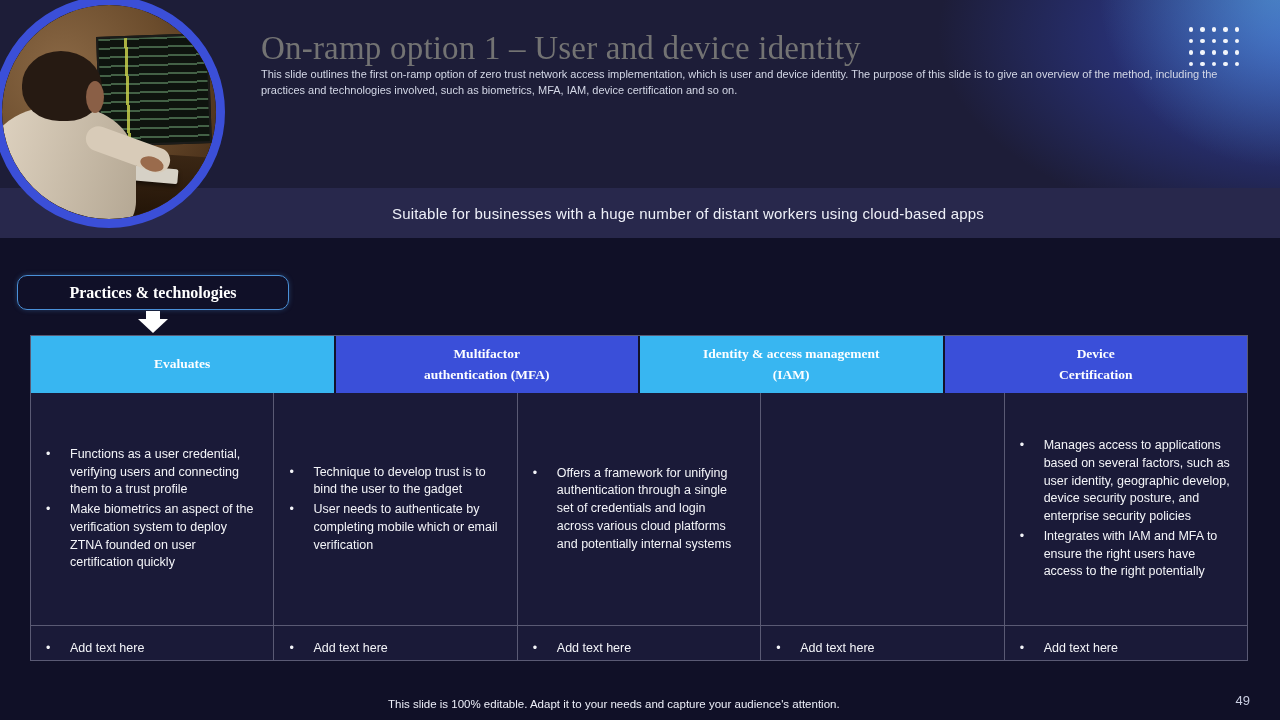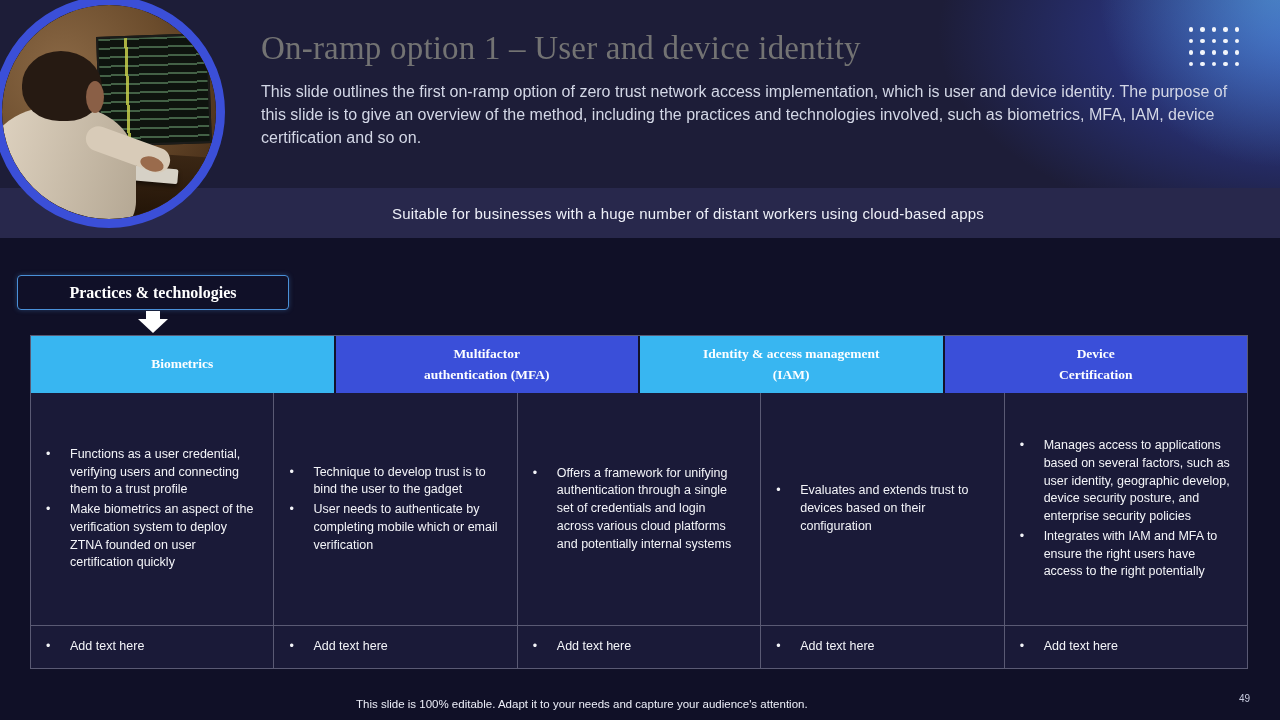--- a/index.html
+++ b/index.html
@@ -18,21 +18,21 @@
     radial-gradient(circle 260px at 100% -8%, rgba(96,190,235,.55), rgba(70,110,235,0) 70%),
     radial-gradient(ellipse 560px 300px at 103% 18%, rgba(58,82,220,.75), rgba(58,82,220,0) 68%),
     var(--bg-top);}
   .banner{position:absolute;left:0;top:188px;width:1280px;height:50px;background:var(--bg-banner);
     display:flex;align-items:center;justify-content:center;padding-left:96px;z-index:1}
   .banner span{font-size:15px;color:#eef0f8;letter-spacing:.2px}
 
   .title-block{position:absolute;left:261px;top:30px;width:985px;z-index:2}
   .title-block h1{font-family:"Liberation Serif",serif;font-weight:normal;font-size:33px;
     color:#737373;letter-spacing:.2px}
-  .subtitle{margin-top:13px;font-size:16px;line-height:1.45;color:#d3d7e6;width:980px}
+  .subtitle{font-size:11px;line-height:1.45;color:#d3d7e6;width:980px}
 
   
   .photo{position:absolute;left:-7px;top:-4px;width:232px;height:232px;border-radius:50%;
     border:9px solid var(--ring-blue);z-index:3;background:#241607;overflow:hidden}
   .scene{position:absolute;inset:0;border-radius:50%;overflow:hidden;
     background:radial-gradient(circle at 28% 30%, #8a6845 0%, #6b4c2c 48%, #452c17 88%)}
   .desk{position:absolute;left:55px;top:148px;width:170px;height:80px;
     background:linear-gradient(180deg,#3a2614,#1d1004);transform:rotate(4deg)}
   .monitor{position:absolute;left:96px;top:30px;width:112px;height:110px;border:2px solid #1c1c1a;
     transform:rotate(-2deg);background:
@@ -51,50 +51,50 @@
   .hand{position:absolute;left:138px;top:152px;width:24px;height:14px;background:#9a6b4c;
     border-radius:50%;transform:rotate(18deg)}
 
   
   .dots{position:absolute;right:41px;top:27px;display:grid;grid-template-columns:repeat(5,4.5px);
     grid-gap:7px;z-index:2}
   .dot{width:4.5px;height:4.5px;border-radius:50%;background:#f2f5fb}
 
   
   .label-btn{position:absolute;left:17px;top:275px;width:272px;height:35px;border:1px solid var(--button-border-blue);
-    border-radius:4px;display:flex;align-items:center;justify-content:center;background:rgba(18,18,42,.4);
+    border-radius:10px;display:flex;align-items:center;justify-content:center;background:rgba(18,18,42,.4);
     box-shadow:0 0 5px rgba(74,144,216,.35)}
   .label-btn span{font-family:"Liberation Serif",serif;font-weight:bold;font-size:16px;color:#fff}
   .arrow-stem{position:absolute;left:146px;top:311px;width:14px;height:8px;background:#fff}
   .arrow-head{position:absolute;left:138px;top:319px;width:0;height:0;
     border-left:15px solid transparent;border-right:15px solid transparent;border-top:14px solid #fff}
 
   
   .ptable{position:absolute;left:30px;top:335px;width:1218px;border:1px solid var(--grid-line);
     background:var(--cell-bg)}
   .row{display:flex;width:100%}
   .th{flex:1 1 0;height:57px;display:flex;align-items:center;justify-content:center;text-align:center;
     font-family:"Liberation Serif",serif;font-weight:bold;font-size:13.5px;line-height:1.55;color:#fdfeff;
     white-space:pre-line;border-right:2px solid #12122b}
   .th:last-child{border-right:none}
   .th.light{background:var(--accent-light-blue)}
   .th.royal{background:var(--accent-royal-blue)}
   .td{flex:1 1 0;height:232px;display:flex;align-items:center;border-right:1px solid var(--grid-line)}
   .td:last-child{border-right:none}
-  .tf{flex:1 1 0;height:43px;display:flex;align-items:center;border-right:1px solid var(--grid-line);
+  .tf{flex:1 1 0;height:35px;display:flex;align-items:flex-end;border-right:1px solid var(--grid-line);
     border-top:1px solid var(--grid-line)}
   .tf:last-child{border-right:none}
   .ptable ul{list-style:none;width:100%;padding:0 16px 0 8px}
   .ptable li{position:relative;padding-left:31px;font-size:12.5px;line-height:1.42;
     color:var(--text-white);margin:2px 0}
   .ptable li::before{content:"\2022";position:absolute;left:7px}
 
   
-  .footer-text{position:absolute;left:356px;top:698px;font-size:11.5px;color:#eceef8}
-  .page-num{position:absolute;right:30px;top:693px;font-size:10px;color:#c9cde0}
+  .footer-text{position:absolute;left:388px;top:698px;font-size:11.5px;color:#eceef8}
+  .page-num{position:absolute;right:30px;top:693px;font-size:13px;color:#c9cde0}
 </style>
 </head>
 <body>
 
 <div class="slide">
 
   <div class="top"></div>
 
   <div class="banner">
     <span>Suitable for businesses with a huge number of distant workers using cloud-based apps</span>
@@ -142,21 +142,21 @@
     </div>
 
   <div class="label-btn">
     <span>Practices &amp; technologies</span>
   </div>
   <div class="arrow-stem"></div>
   <div class="arrow-head"></div>
 
   <div class="ptable">
     <div class="row">
-        <div class="th light">Biometrics</div>
+        <div class="th light">Evaluates</div>
         <div class="th royal">Multifactor
 authentication (MFA)</div>
         <div class="th light">Identity &amp; access management
 (IAM)</div>
         <div class="th royal">Device
 Certification</div>
       </div>
     <div class="row">
         <div class="td">
           <ul>
@@ -170,21 +170,20 @@
             <li>User needs to authenticate by completing mobile which or email verification</li>
           </ul>
         </div>
         <div class="td">
           <ul>
             <li>Offers a framework for unifying authentication through a single set of credentials and login across various cloud platforms and potentially internal systems</li>
           </ul>
         </div>
         <div class="td">
           <ul>
-            <li>Evaluates and extends trust to devices based on their configuration</li>
           </ul>
         </div>
         <div class="td">
           <ul>
             <li>Manages access to applications based on several factors, such as user identity, geographic develop, device security posture, and enterprise security policies</li>
             <li>Integrates with IAM and MFA to ensure the right users have access to the right potentially</li>
           </ul>
         </div>
       </div>
     <div class="row">

